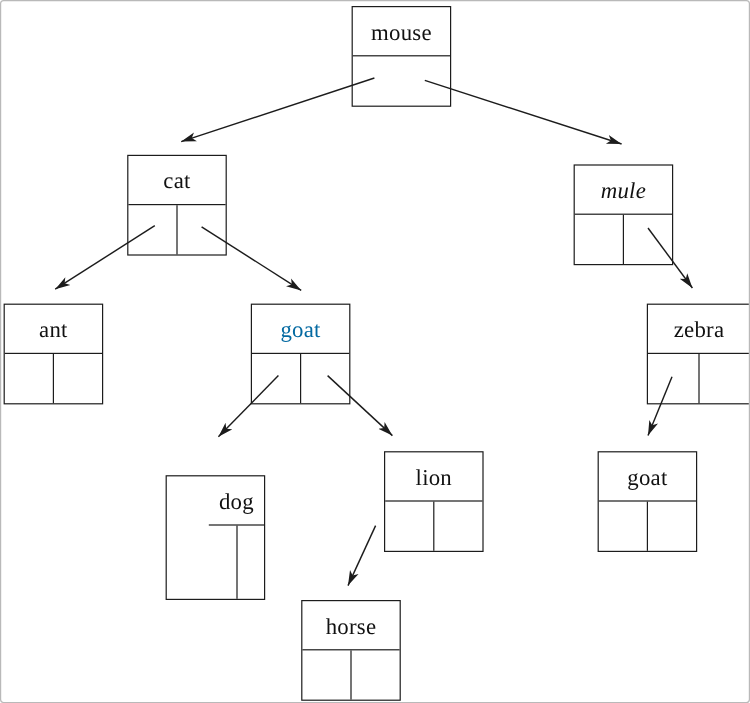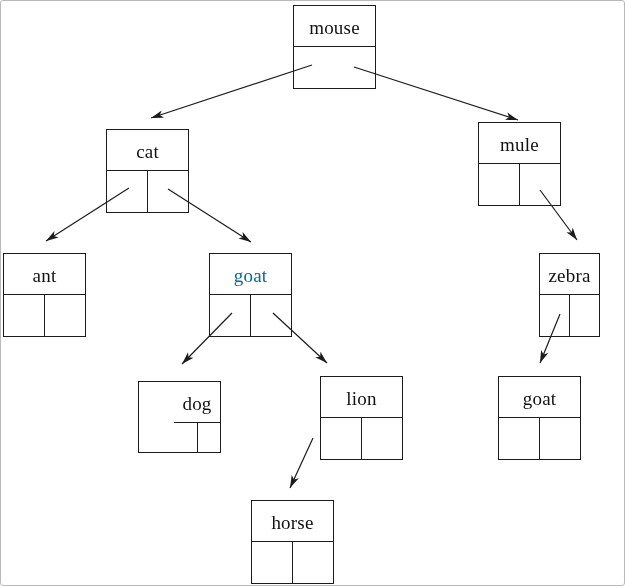--- a/index.html
+++ b/index.html
@@ -80,49 +80,49 @@
           <div class="ptr-cell right" style="border-left-color: rgb(28, 28, 28);"></div>
         </div>
       </div>
       <div class="node" style="left: 105px; top: 128px; width: 83px; height: 84px; border-color: rgb(28, 28, 28);">
         <div class="title-cell" style="height: 41px; border-bottom-color: rgb(28, 28, 28); color: rgb(17, 17, 17);">cat</div>
         <div class="ptr-row">
           <div class="ptr-cell left"></div>
           <div class="ptr-cell right" style="border-left-color: rgb(28, 28, 28);"></div>
         </div>
       </div>
-      <div class="node" style="left: 477px; top: 121px; width: 83px; height: 84px; border-color: rgb(28, 28, 28);">
+      <div class="node" style="left: 477px; top: 136px; width: 83px; height: 84px; border-color: rgb(28, 28, 28); font-style: italic;">
         <div class="title-cell" style="height: 41px; border-bottom-color: rgb(28, 28, 28); color: rgb(17, 17, 17);">mule</div>
         <div class="ptr-row">
           <div class="ptr-cell left"></div>
           <div class="ptr-cell right" style="border-left-color: rgb(28, 28, 28);"></div>
         </div>
       </div>
       <div class="node" style="left: 2px; top: 252px; width: 83px; height: 84px; border-color: rgb(28, 28, 28); text-align: right;">
         <div class="title-cell" style="height: 41px; border-bottom-color: rgb(28, 28, 28); color: rgb(17, 17, 17);">ant</div>
         <div class="ptr-row">
           <div class="ptr-cell left"></div>
           <div class="ptr-cell right" style="border-left-color: rgb(28, 28, 28);"></div>
         </div>
       </div>
       <div class="node" style="left: 208px; top: 252px; width: 83px; height: 84px; border-color: rgb(28, 28, 28);">
         <div class="title-cell" style="height: 41px; border-bottom-color: rgb(28, 28, 28); color: #0369a1;">goat</div>
         <div class="ptr-row">
           <div class="ptr-cell left"></div>
           <div class="ptr-cell right" style="border-left-color: rgb(28, 28, 28);"></div>
         </div>
       </div>
-      <div class="node" style="left: 538px; top: 252px; width: 61px; height: 84px; border-color: rgb(28, 28, 28); text-align: center;">
+      <div class="node" style="left: 538px; top: 252px; width: 87px; height: 84px; border-color: rgb(28, 28, 28); text-align: center;">
         <div class="title-cell" style="height: 41px; border-bottom-color: rgb(28, 28, 28); color: rgb(17, 17, 17);">zebra</div>
         <div class="ptr-row">
           <div class="ptr-cell left"></div>
           <div class="ptr-cell right" style="border-left-color: rgb(28, 28, 28);"></div>
         </div>
       </div>
-      <div class="node" style="left: 137px; top: 380px; width: 83px; height: 72px; border-color: rgb(28, 28, 28); padding-left: 35px;">
+      <div class="node" style="left: 137px; top: 395px; width: 83px; height: 104px; border-color: rgb(28, 28, 28); padding-left: 35px;">
         <div class="title-cell" style="height: 41px; border-bottom-color: rgb(28, 28, 28); color: rgb(17, 17, 17);">dog</div>
         <div class="ptr-row">
           <div class="ptr-cell left"></div>
           <div class="ptr-cell right" style="border-left-color: rgb(28, 28, 28);"></div>
         </div>
       </div>
       <div class="node" style="left: 291px; top: 375px; width: 83px; height: 84px; border-color: rgb(28, 28, 28); margin-left: 28px;">
         <div class="title-cell" style="height: 41px; border-bottom-color: rgb(28, 28, 28); color: rgb(17, 17, 17);">lion</div>
         <div class="ptr-row">
           <div class="ptr-cell left"></div>

